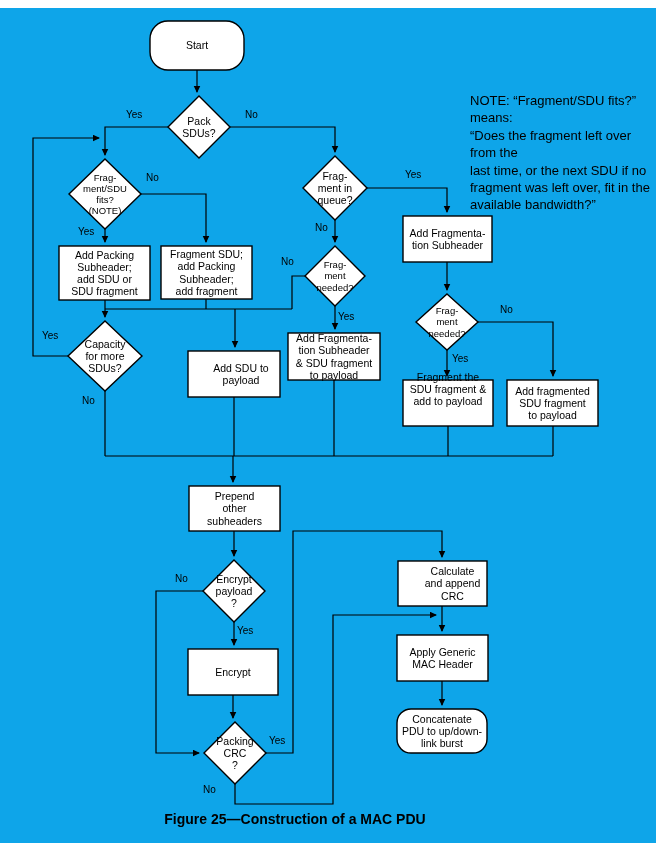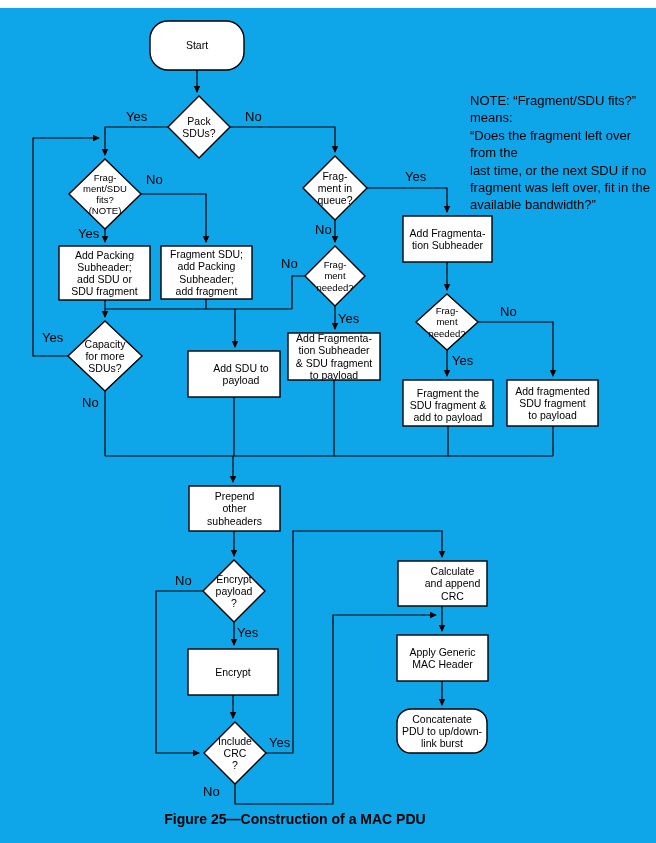--- a/index.html
+++ b/index.html
@@ -16,21 +16,21 @@
   .node-text{
     position:absolute;
     display:flex;align-items:center;justify-content:center;
     text-align:center;
     white-space:pre-line;
     font-size:10.5px;line-height:1.16;
     color:#000;
   }
   .lbl{
     position:absolute;
-    font-size:13px;line-height:1;
+    font-size:10px;line-height:1;
     color:#000;
     text-align:right;
   }
   .note{
     position:absolute;
     left:470px;top:84px;width:186px;
     font-size:13px;line-height:1.34;
     white-space:pre-line;
     color:#000;
   }
@@ -145,34 +145,34 @@
 needed?</div>
   <div class="node-text" style="left:288px;top:325px;width:92px;height:47px;">Add Fragmenta-
 tion Subheader
 &amp; SDU fragment
 to payload</div>
   <div class="node-text" style="left:403px;top:208px;width:89px;height:46px;">Add Fragmenta-
 tion Subheader</div>
   <div class="node-text" style="left:416px;top:286px;width:62px;height:56px;font-size:9.5px;">Frag-
 ment
 needed?</div>
-  <div class="node-text" style="left:403px;top:368px;width:90px;height:58px;">Fragment the
+  <div class="node-text" style="left:403px;top:352px;width:90px;height:58px;">Fragment the
 SDU fragment &amp;
 add to payload</div>
   <div class="node-text" style="left:507px;top:372px;width:91px;height:46px;">Add fragmented
 SDU fragment
 to payload</div>
   <div class="node-text" style="left:189px;top:478px;width:91px;height:45px;">Prepend
 other
 subheaders</div>
   <div class="node-text" style="left:203px;top:552px;width:62px;height:62px;">Encrypt
 payload
 ?</div>
   <div class="node-text" style="left:188px;top:641px;width:90px;height:46px;">Encrypt</div>
-  <div class="node-text" style="left:204px;top:714px;width:62px;height:62px;">Include
+  <div class="node-text" style="left:204px;top:714px;width:62px;height:62px;">Packing
 CRC
 ?</div>
   <div class="node-text" style="left:398px;top:553px;width:109px;height:45px;">Calculate
 and append
 CRC</div>
   <div class="node-text" style="left:397px;top:701px;width:90px;height:44px;">Concatenate
 PDU to up/down-
 link burst</div>
   <div class="node-text" style="left:397px;top:627px;width:91px;height:46px;">Apply Generic
 MAC Header</div>

